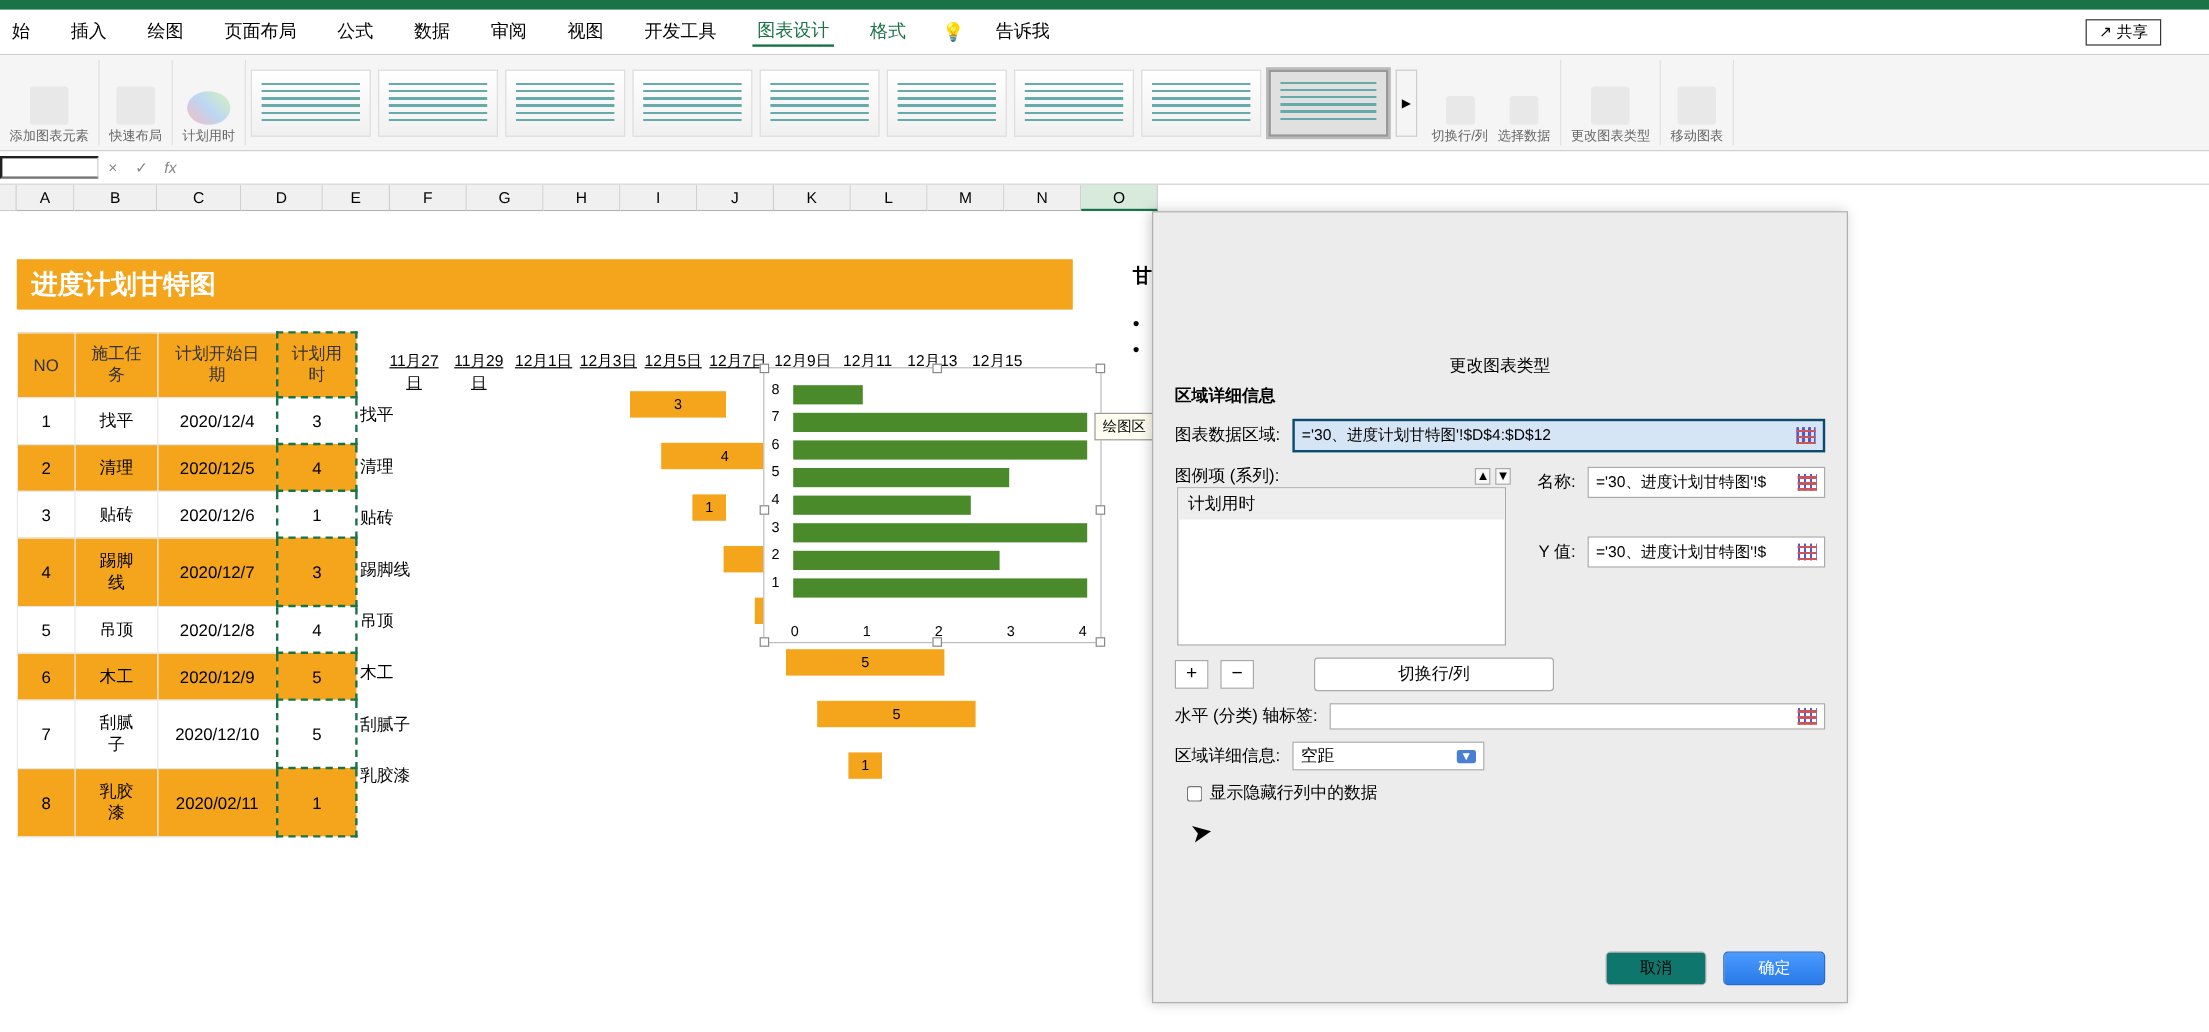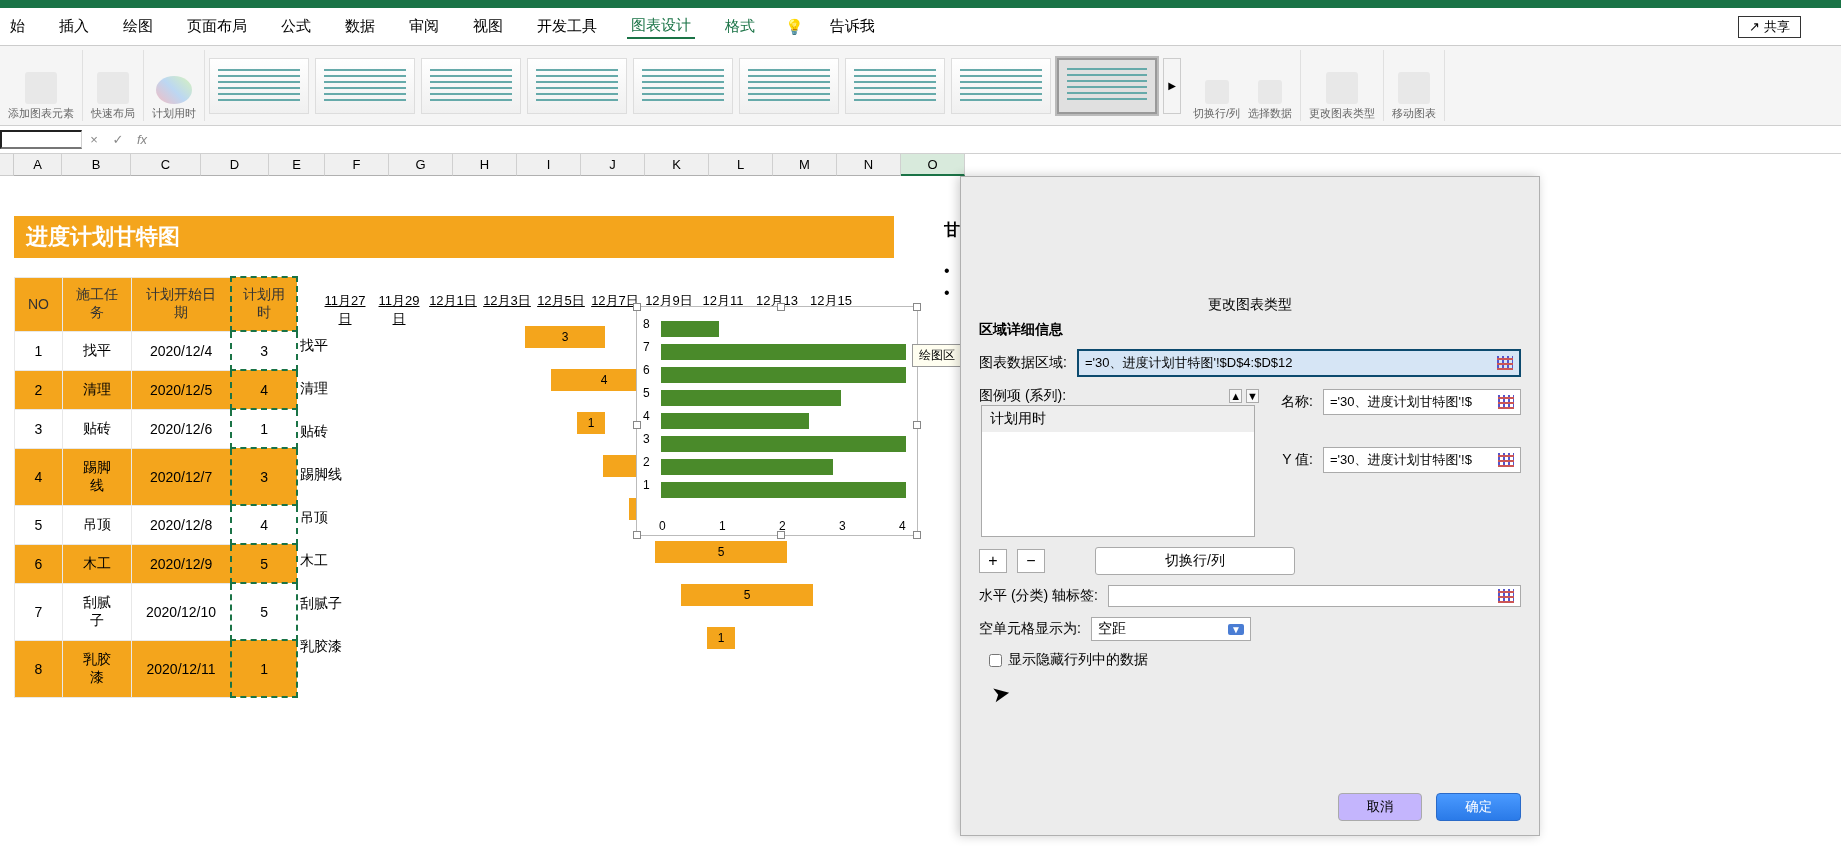--- a/index.html
+++ b/index.html
@@ -78,21 +78,21 @@
 .grid-icon { width:16px; height:14px; background: repeating-linear-gradient(0deg,#c55 0,#c55 2px,transparent 2px,transparent 5px),repeating-linear-gradient(90deg,#55c 0,#55c 2px,transparent 2px,transparent 5px); }
 .listbox { width: 274px; height: 132px; border: 1px solid #aaa; background: #fff; margin-left: 2px;}
 .listbox-item { padding: 4px 8px; background: #eee; }
 .arrow-btn { width: 24px; height: 20px; border: 1px solid #aaa; background: #f8f8f8; text-align:center; font-size:11px; line-height:18px;}
 .pm-btn { width: 28px; height: 24px; border: 1px solid #aaa; background: #fff; text-align:center; font-size:16px; line-height:22px;}
 .switch-btn { width: 200px; border: 1px solid #aaa; background: #fff; padding: 4px; text-align:center; border-radius:3px;}
 .select { border: 1px solid #aaa; background: #fff; padding: 2px 6px; width: 160px; display:flex; justify-content:space-between; align-items:center; }
 .sel-arrow { background:#4a7dd4; color:#fff; width:16px; text-align:center; font-size:10px; border-radius:2px;}
 .chk { display: flex; align-items: center; gap: 6px; margin: 6px 28px; }
 .dlg-buttons { position: absolute; bottom: 14px; right: 18px; display: flex; gap: 14px; }
-.btn { padding: 4px 28px; border: 1px solid #aaa; border-radius: 4px; background: #c4b5fd; }
+.btn { padding: 4px 28px; border: 1px solid #aaa; border-radius: 4px; background: #0f766e; }
 .btn.primary { background: linear-gradient(#4a9aff,#2a7ae8); color: #fff; border-color: #2a6ac8; }
 
 .cursor { position:absolute; left: 992px; top: 505px; font-size: 22px; transform: rotate(-10deg); z-index: 99;}
 </style>
 </head>
 <body>
 
 <div class="titlebar"></div>
 
 <div class="ribbon-tabs">
@@ -251,21 +251,21 @@
         </tr>
         <tr>
           <td>7</td>
           <td>刮腻子</td>
           <td>2020/12/10</td>
           <td class="dur">5</td>
         </tr>
         <tr class="odd">
           <td>8</td>
           <td>乳胶漆</td>
-          <td>2020/12/11</td>
+          <td>2020/02/11</td>
           <td class="dur">1</td>
         </tr>
       </tbody>
   </table>
 
   <div class="date-axis" id="date-axis">
       <span>11月27日</span>
       <span>11月29日</span>
       <span>12月1日</span>
       <span>12月3日</span>
@@ -391,21 +391,21 @@
 
     <div class="dlg-row">
       <span>水平 (分类) 轴标签:</span>
       <div class="dlg-input">
         <span></span>
         <span class="grid-icon"></span>
       </div>
     </div>
 
     <div class="dlg-row">
-      <span>空单元格显示为:</span>
+      <span>区域详细信息:</span>
       <div class="select">
         <span>空距</span>
         <span class="sel-arrow">▼</span>
       </div>
     </div>
     <label class="chk">
       <input type="checkbox" style="">
       <span>显示隐藏行列中的数据</span>
     </label>
 

